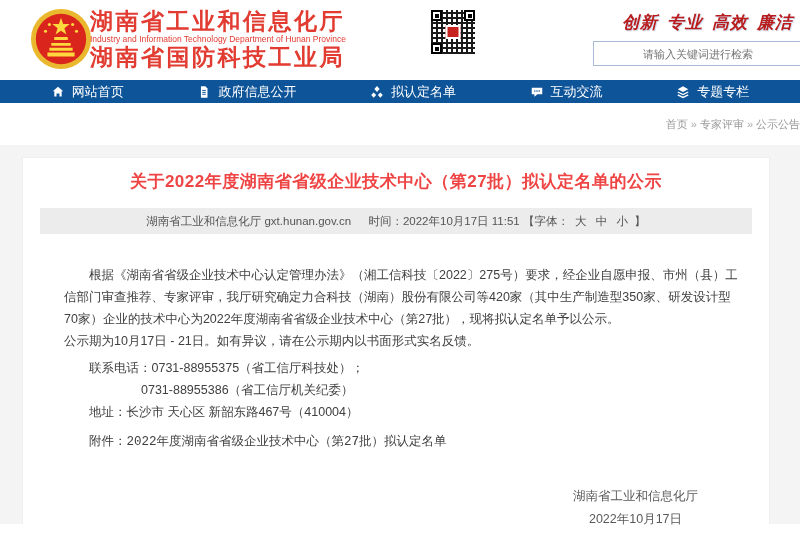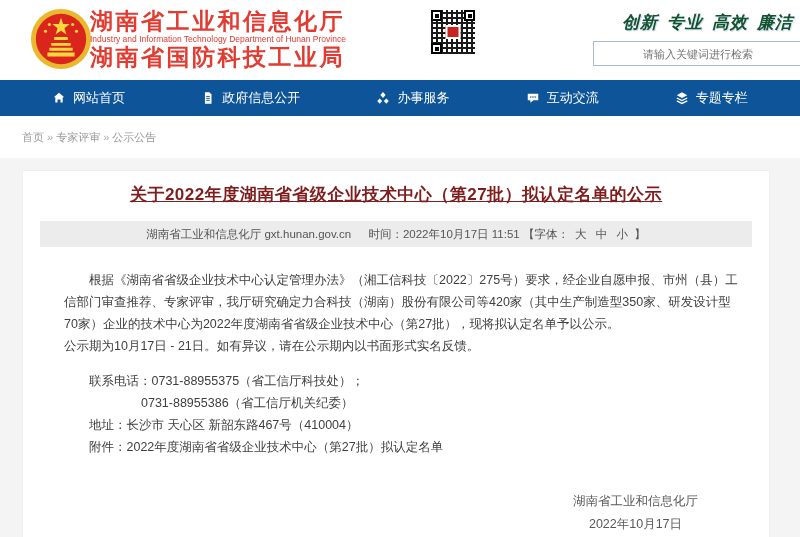--- a/index.html
+++ b/index.html
@@ -16,56 +16,56 @@
   .qr-noise { position:absolute; inset:1px;
     background-image:repeating-linear-gradient(0deg,#1a1a1a 0 2px,transparent 2px 5px),
                      repeating-linear-gradient(90deg,#1a1a1a 0 2px,#fff 2px 5px); }
   .qr-marker { position:absolute; width:11px; height:11px; border:2px solid #000; background:#fff; }
   .qr-marker::after { content:""; position:absolute; inset:1.5px; background:#000; }
   .qr-tl { left:1px; top:1px; } .qr-tr { right:1px; top:1px; } .qr-bl { left:1px; bottom:1px; }
   .qr-center { position:absolute; left:50%; top:50%; transform:translate(-50%,-50%);
     width:15px; height:14px; background:#c8241f; border:2px solid #fff; }
   .right-block { position:absolute; right:7px; top:11px; width:200px; }
   .slogan { display:flex; justify-content:flex-end; gap:9px; font-size:17px; font-weight:bold;
-    font-style:italic; color:#14532d; text-shadow:1px 1px 0 #cfe0f2; letter-spacing:1px; }
+    font-style:italic; color:#b91c1c; text-shadow:1px 1px 0 #cfe0f2; letter-spacing:1px; }
   .search-box { margin-top:7px; text-align:right; }
   .search-box input { width:210px; height:25px; border:1px solid #a7bdd3; background:#fff;
     font-size:11px; color:#777; text-align:center; outline:none;
     font-family:"Liberation Sans","DejaVu Sans",sans-serif; }
 
   
-  .nav { height:36px; background:#0e5499; display:flex; align-items:center;
+  .nav { height:23px; background:#0e5499; display:flex; align-items:center;
     justify-content:space-around; padding:0 14px; }
   .nav-item { display:flex; align-items:center; gap:7px; color:#fff; font-size:13px; cursor:pointer; }
   .nav-item svg { width:14px; height:14px; display:block; }
 
   
   .crumb-strip { height:42px; background:#fff; display:flex; align-items:center;
-    padding-left:22px; font-size:11px; color:#999; }
+    padding-left:22px; font-size:11px; color:#999;justify-content:flex-end; }
   .crumb { cursor:pointer; }
   .crumb-sep { margin:0 3px; color:#aaa; }
 
   
   .page-bg { height:379px; background:#f4f4f5; padding-top:12px; }
   .card { margin-left:22px; width:748px; height:367px; background:#fff;
     border:1px solid #efefef; border-bottom:none; padding-top:12px; }
-  .article-title { text-align:center; color:#7f1d1d; font-size:17px; font-weight:bold; letter-spacing:0.5px;text-decoration:underline; }
+  .article-title { text-align:center; color:#ef4444; font-size:17px; font-weight:bold; letter-spacing:0.5px; }
   .meta-bar { margin:15px 17px 0; background:#ececec; height:26px; line-height:26px;
     text-align:center; font-size:11.5px; color:#555; }
   .meta-src { margin-right:14px; }
   .meta-time { margin-right:0; }
   .font-link { margin:0 3px; cursor:pointer; }
 
   .body-text { padding:0 26px 0 41px; font-size:12.5px; color:#404040; line-height:22px; }
-  .p1 { margin-top:22px; text-indent:2em; }
-  .contact { margin-top:13px; }
+  .p1 { margin-top:30px; text-indent:2em; }
+  .contact { margin-top:5px; }
   .indent { padding-left:2em; }
   .contact-label { display:inline-block; }
   .phone2 { padding-left:calc(2em + 52px); }
-  .attach-line { cursor:pointer; }
+  .attach-line { margin-top:8px; cursor:pointer;font-family:Liberation Mono, monospace; }
   .signature { margin-top:32px; text-align:right; padding-right:45px; color:#595959; }
   .sig-inner { display:inline-block; text-align:center; line-height:23px; }
 </style>
 </head>
 <body>
 
 <div class="header">
   <svg class="emblem" viewBox="0 0 64 64">
     <circle cx="32" cy="32" r="31" fill="#eab82e"></circle>
     <circle cx="32" cy="32" r="26" fill="#da251c"></circle>
@@ -112,21 +112,21 @@
     <svg viewBox="0 0 16 16">
       <path fill="#fff" d="M4.5 1.5h5L12 4v10.5H4.5z"></path>
       <path d="M6 6.2h4M6 8.4h4M6 10.6h4" stroke="#0e5499" stroke-width="1.1" fill="none"></path>
     </svg>
     <span>政府信息公开</span>
   </div>
   <div class="nav-item">
     <svg viewBox="0 0 16 16">
       <path fill="#fff" d="M8 1l3 3.5L8 8 5 4.5zM4.2 8.5l2.8 3-2.8 3-2.8-3zM11.8 8.5l2.8 3-2.8 3-2.8-3z"></path>
     </svg>
-    <span>办事服务</span>
+    <span>拟认定名单</span>
   </div>
   <div class="nav-item">
     <svg viewBox="0 0 16 16">
       <path fill="#fff" d="M2 3h12v7.5H8.5L5 13.5v-3H2z"></path>
       <circle cx="5.5" cy="6.8" r="0.9" fill="#0e5499"></circle>
       <circle cx="8" cy="6.8" r="0.9" fill="#0e5499"></circle>
       <circle cx="10.5" cy="6.8" r="0.9" fill="#0e5499"></circle>
     </svg>
     <span>互动交流</span>
   </div>

